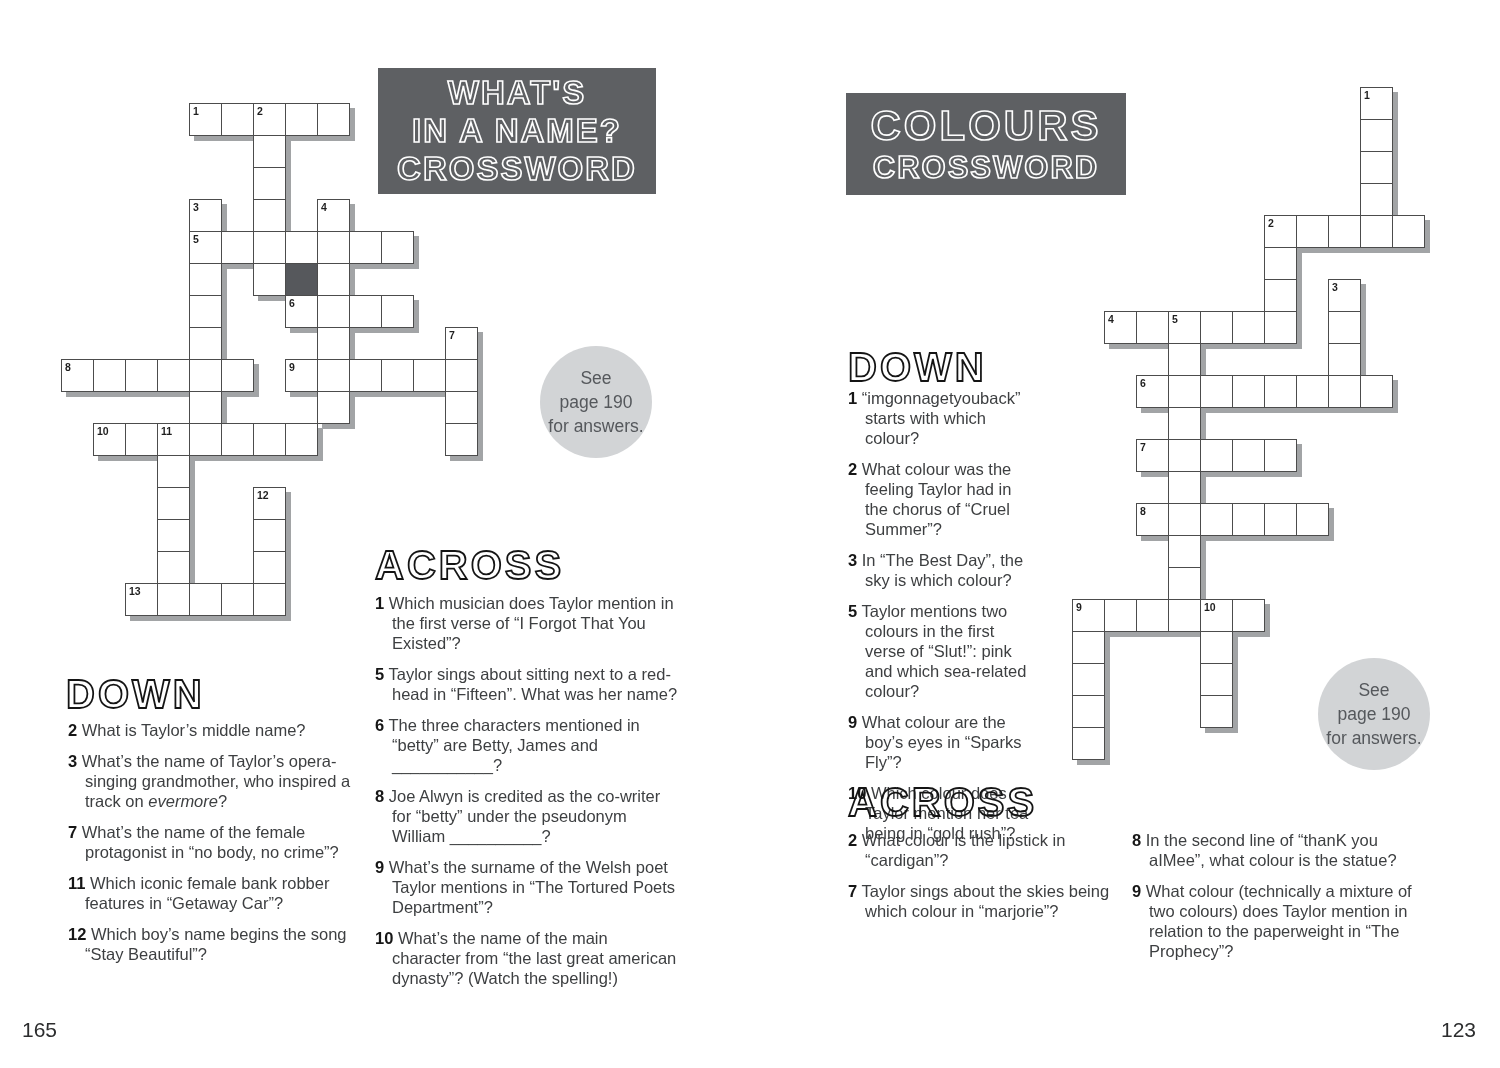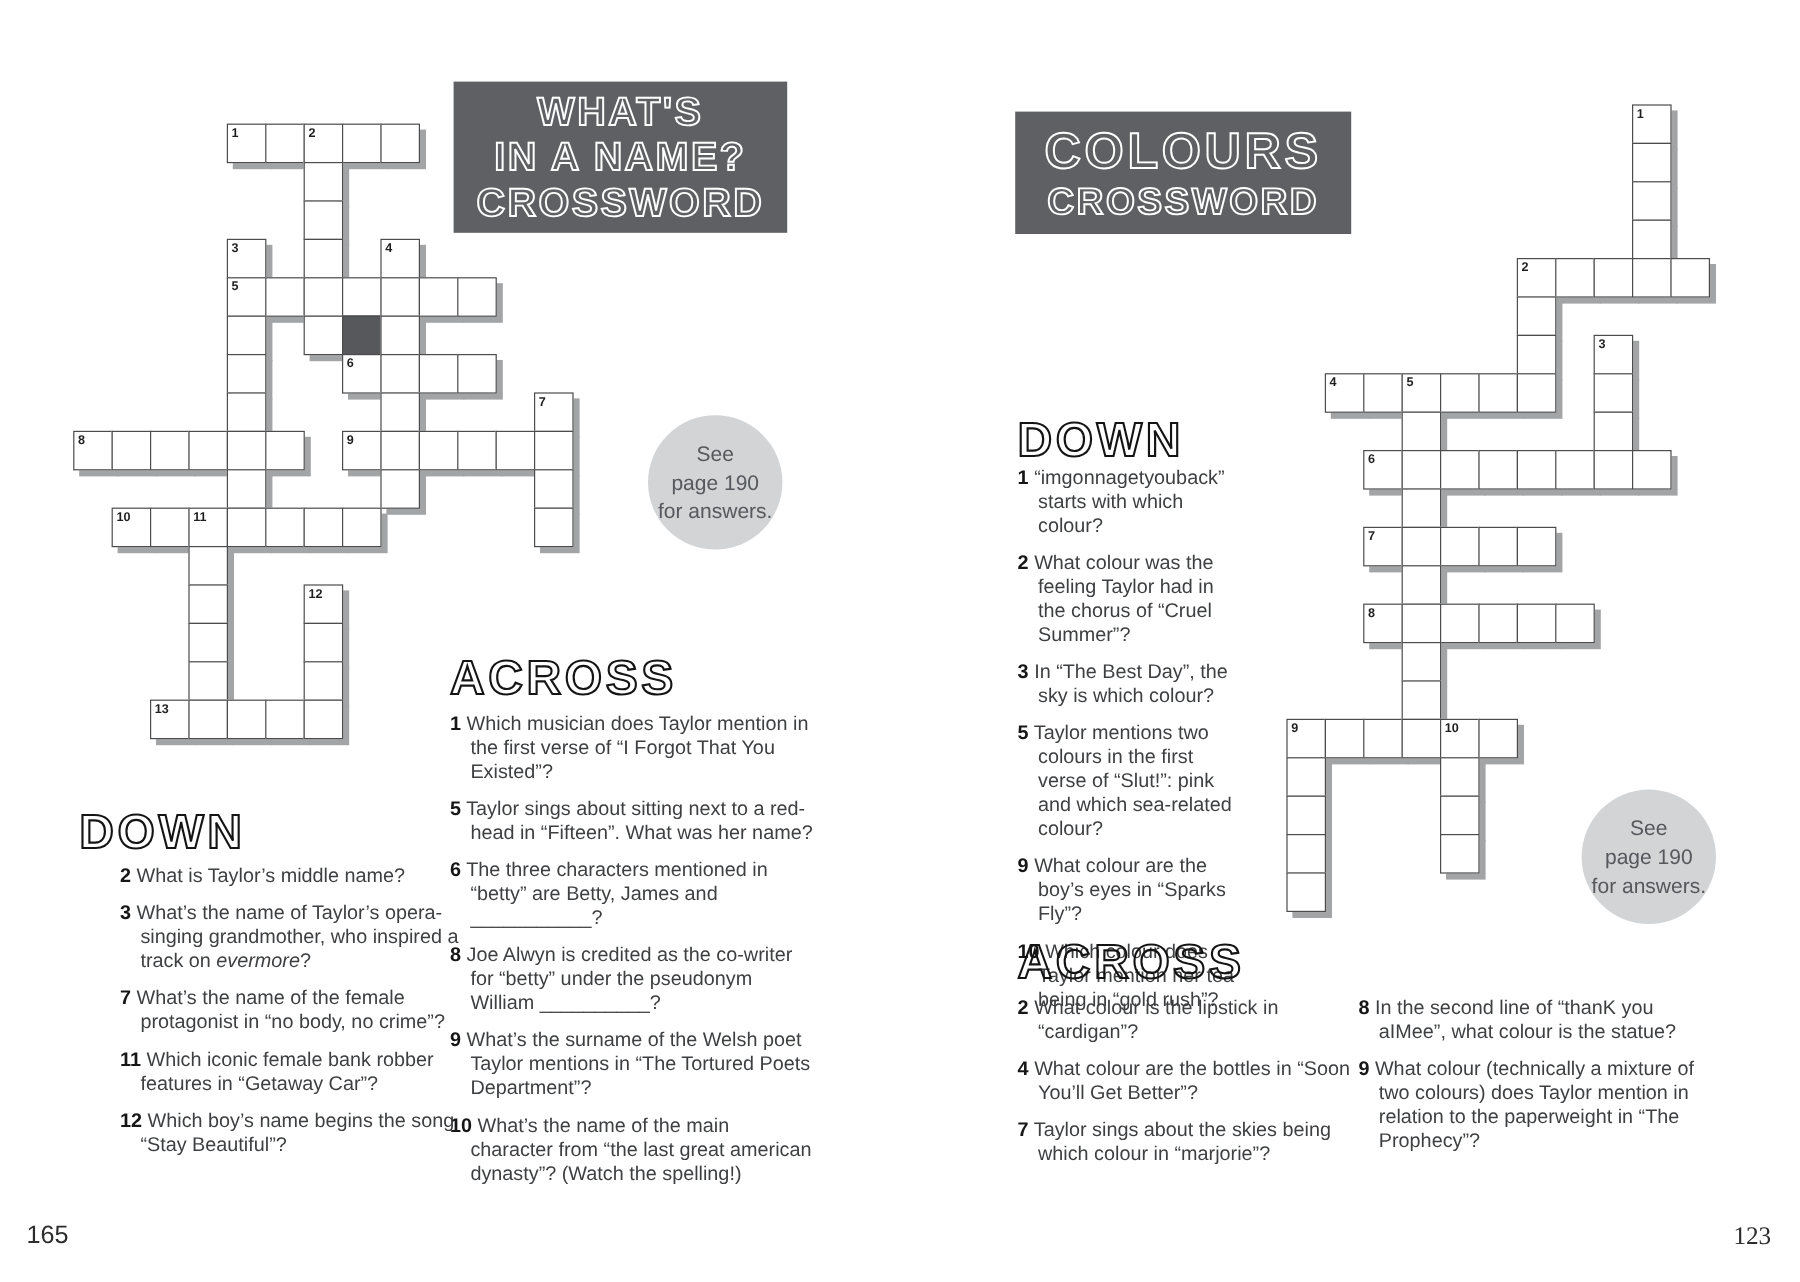--- a/index.html
+++ b/index.html
@@ -226,21 +226,21 @@
 <div class="abs clues" style="left:375px;top:593px;width:306px;">
     <div class="clue"><b>1</b> Which musician does Taylor mention in the first verse of “I Forgot That You Existed”?</div>
     <div class="clue"><b>5</b> Taylor sings about sitting next to a red-head in “Fifteen”. What was her name?</div>
     <div class="clue"><b>6</b> The three characters mentioned in “betty” are Betty, James and ___________?</div>
     <div class="clue"><b>8</b> Joe Alwyn is credited as the co-writer for “betty” under the pseudonym William __________?</div>
     <div class="clue"><b>9</b> What’s the surname of the Welsh poet Taylor mentions in “The Tortured Poets Department”?</div>
     <div class="clue"><b>10</b> What’s the name of the main character from “the last great american dynasty”? (Watch the spelling!)</div>
   </div>
 
 <div class="abs sec-heading" style="left:66px;top:672px;">DOWN</div>
-<div class="abs clues" style="left:68px;top:720px;width:308px;margin-left:32px;">
+<div class="abs clues" style="left:68px;top:720px;width:308px;">
     <div class="clue"><b>2</b> What is Taylor’s middle name?</div>
     <div class="clue"><b>3</b> What’s the name of Taylor’s opera-singing grandmother, who inspired a track on <i>evermore</i>?</div>
     <div class="clue"><b>7</b> What’s the name of the female protagonist in “no body, no crime”?</div>
     <div class="clue"><b>11</b> Which iconic female bank robber features in “Getaway Car”?</div>
     <div class="clue"><b>12</b> Which boy’s name begins the song “Stay Beautiful”?</div>
   </div>
 
 <div class="abs page-num" style="left:22px;top:1018px;">165</div>
 
 <div class="abs" style="left:0;top:0;">
@@ -391,27 +391,26 @@
     <div class="clue"><b>2</b> What colour was the feeling Taylor had in the chorus of “Cruel Summer”?</div>
     <div class="clue"><b>3</b> In “The Best Day”, the sky is which colour?</div>
     <div class="clue"><b>5</b> Taylor mentions two colours in the first verse of “Slut!”: pink and which sea-related colour?</div>
     <div class="clue"><b>9</b> What colour are the boy’s eyes in “Sparks Fly”?</div>
     <div class="clue"><b>10</b> Which colour does Taylor mention her tea being in “gold rush”?</div>
   </div>
 
 <div class="abs sec-heading" style="left:848px;top:780px;">ACROSS</div>
 <div class="abs clues" style="left:848px;top:830px;width:292px;">
     <div class="clue"><b>2</b> What colour is the lipstick in “cardigan”?</div>
-    <div class="clue"><b>4</b> What colour are the bottles in “Soon You’ll Get Better”?</div>
     <div class="clue"><b>7</b> Taylor sings about the skies being which colour in “marjorie”?</div>
   </div>
 <div class="abs clues" style="left:1132px;top:830px;width:300px;">
     <div class="clue"><b>8</b> In the second line of “thanK you aIMee”, what colour is the statue?</div>
     <div class="clue"><b>9</b> What colour (technically a mixture of two colours) does Taylor mention in relation to the paperweight in “The Prophecy”?</div>
   </div>
 
 <div class="abs see-circle" style="left:1318px;top:658px;">
   <span>See</span>
   <span>page 190</span>
   <span>for answers.</span>
 </div>
 
-<div class="abs page-num" style="right:24px;top:1018px;font-family:Liberation Serif, serif;">123</div>
+<div class="abs page-num" style="right:24px;top:1018px;">123</div>
 
 </body></html>

